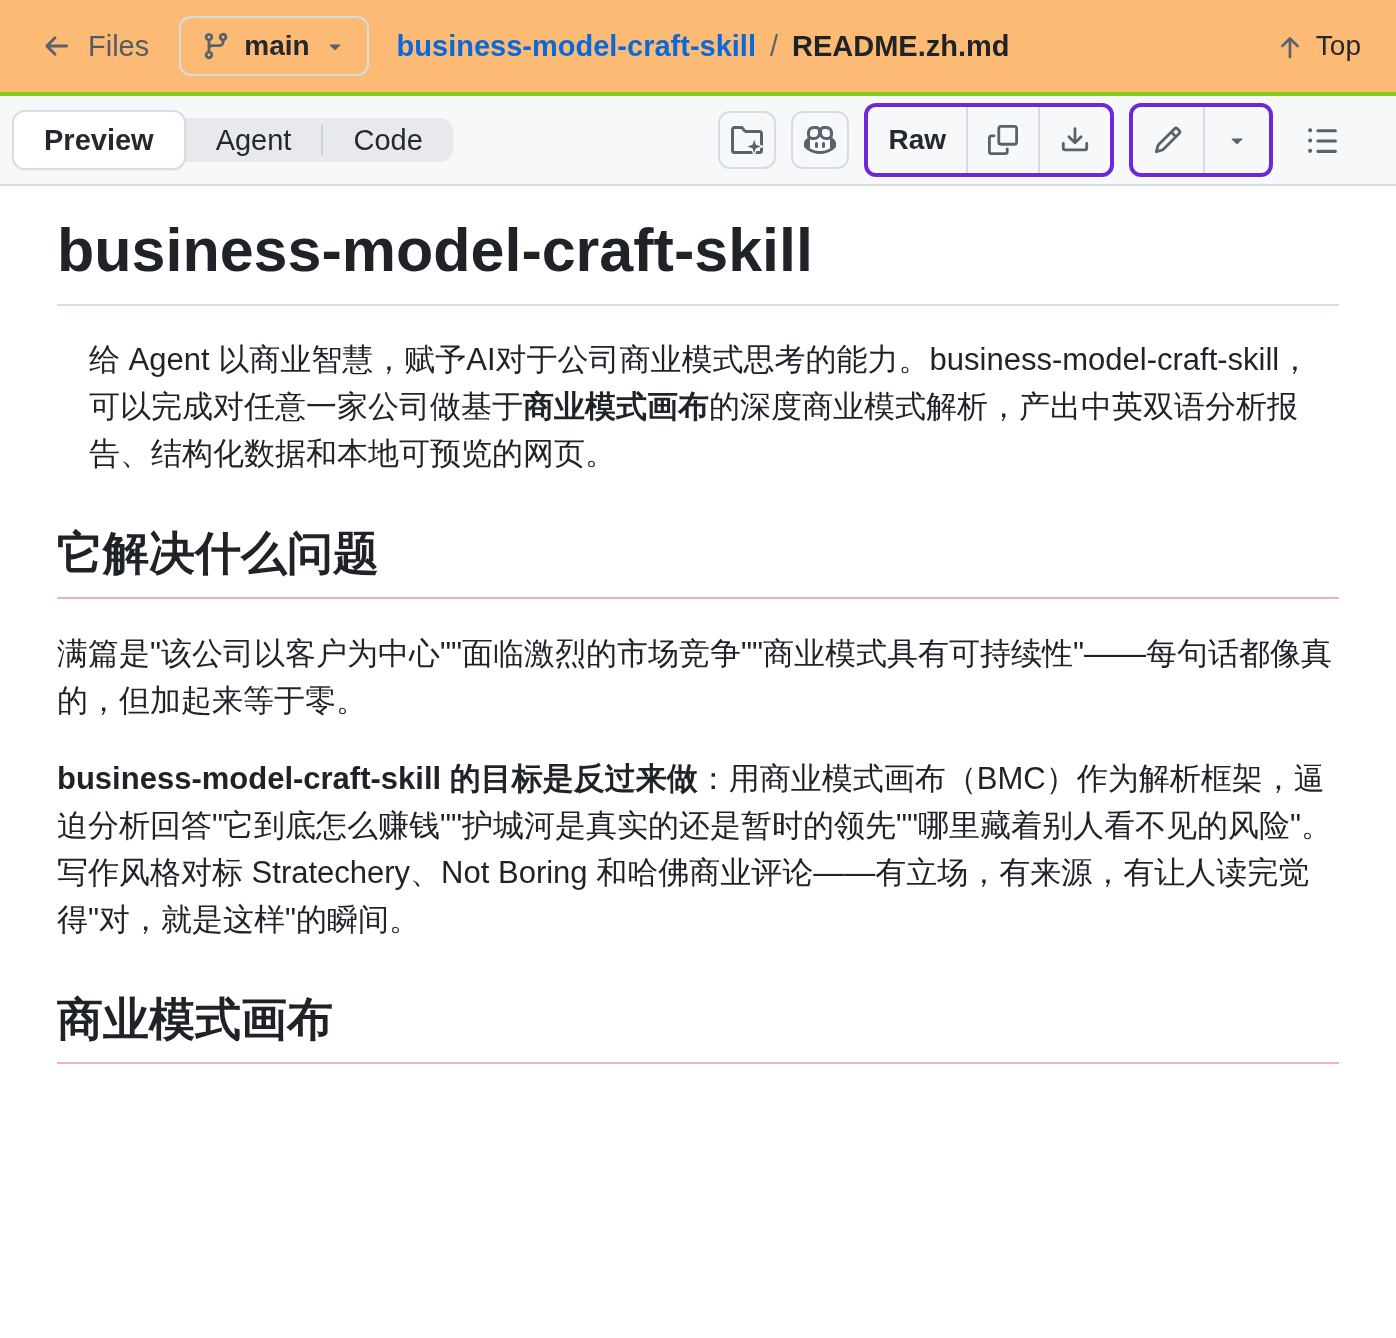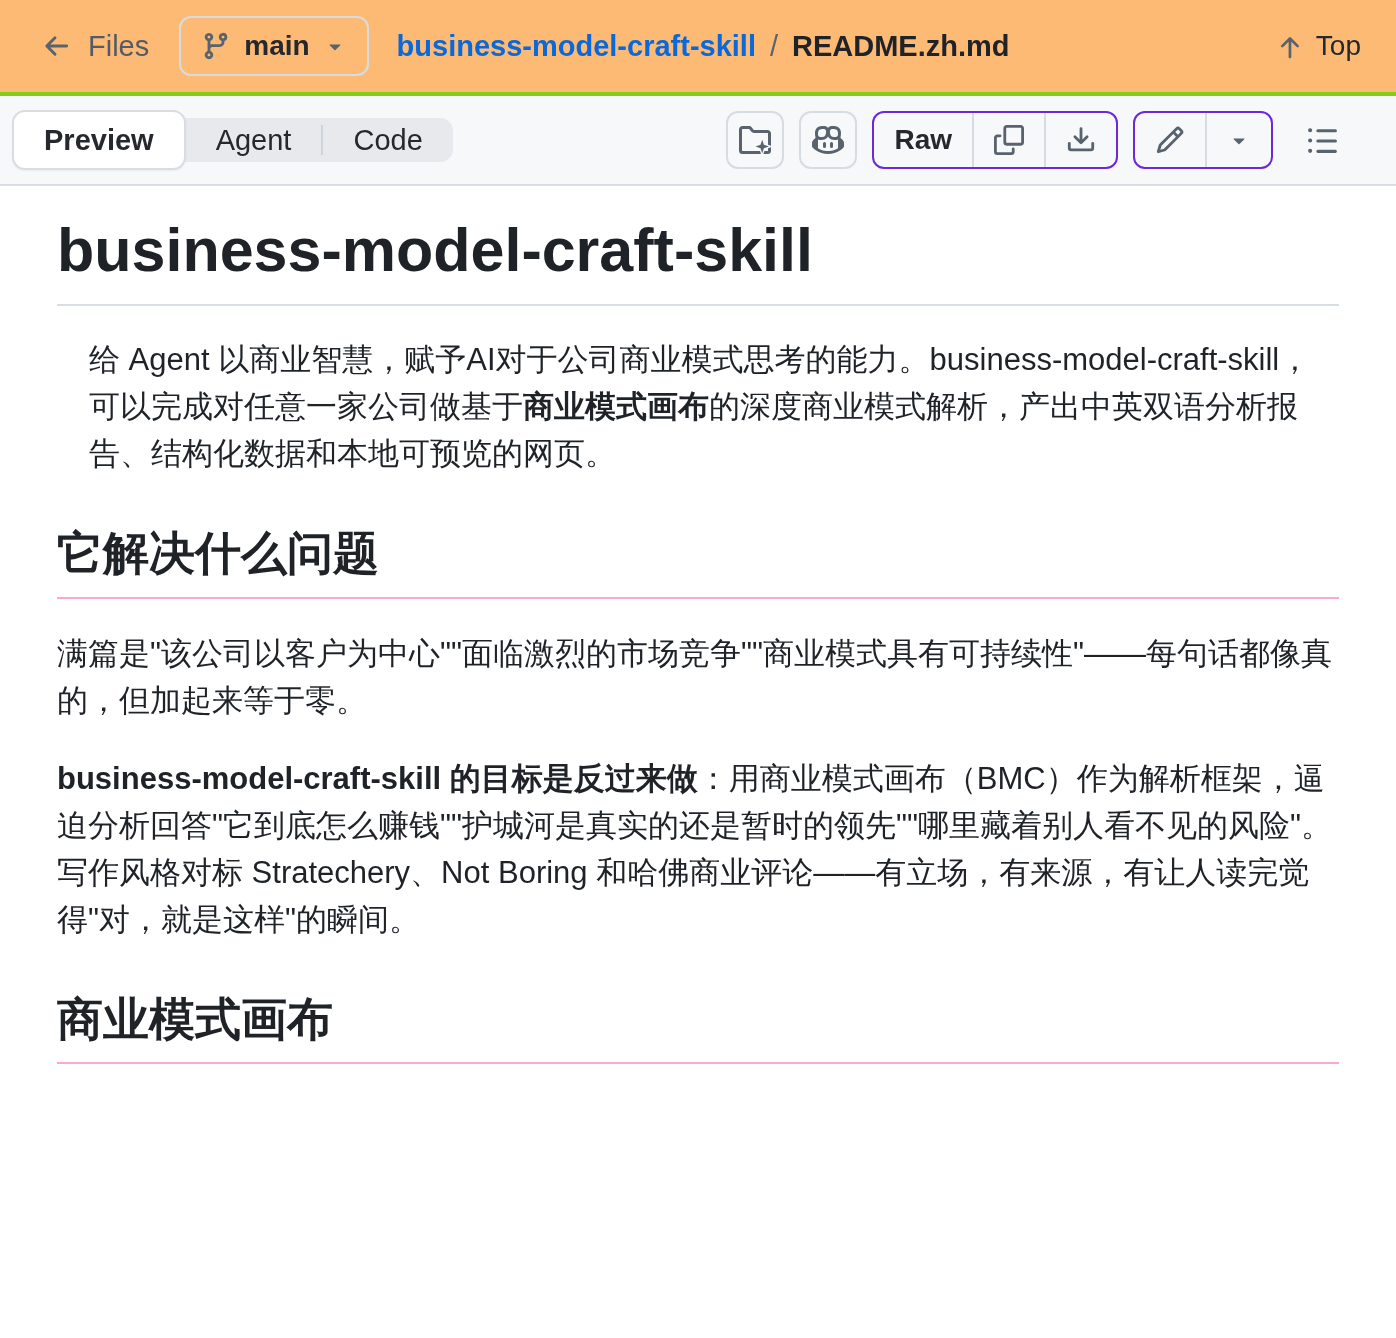--- a/index.html
+++ b/index.html
@@ -52,21 +52,21 @@
     background:#ffffff; border:2px solid #d8dde3; border-radius:13px; font-weight:600;
     box-shadow:0 1px 2px rgba(31,35,40,.06);
   }
   .seg-divider { width:2px; height:30px; background:#cdd4db; }
   .toolbar-right { margin-left:auto; display:flex; align-items:center; gap:15px; }
   .sq-btn {
     width:58px; height:58px; display:flex; align-items:center; justify-content:center;
     background:transparent; border:2px solid #d6dce2; border-radius:12px; cursor:pointer;
   }
   .btn-group {
-    display:flex; align-items:stretch; height:58px; border:2px solid #6d28d9; border-radius:12px;
+    display:flex; align-items:stretch; height:74px; border:4px solid #6d28d9; border-radius:12px;
     overflow:hidden;
   }
   .group-cell {
     display:flex; align-items:center; justify-content:center; padding:0 20px;
     background:transparent; border:none; cursor:pointer;
   }
   .group-cell + .group-cell { border-left:2px solid #d6dce2; }
   .raw-label { font-size:28px; font-weight:600; color:#25292e; }
   .toc-btn { background:none; border:none; cursor:pointer; display:flex; align-items:center;
     justify-content:center; padding:6px; margin-left:12px; margin-right:18px; }

